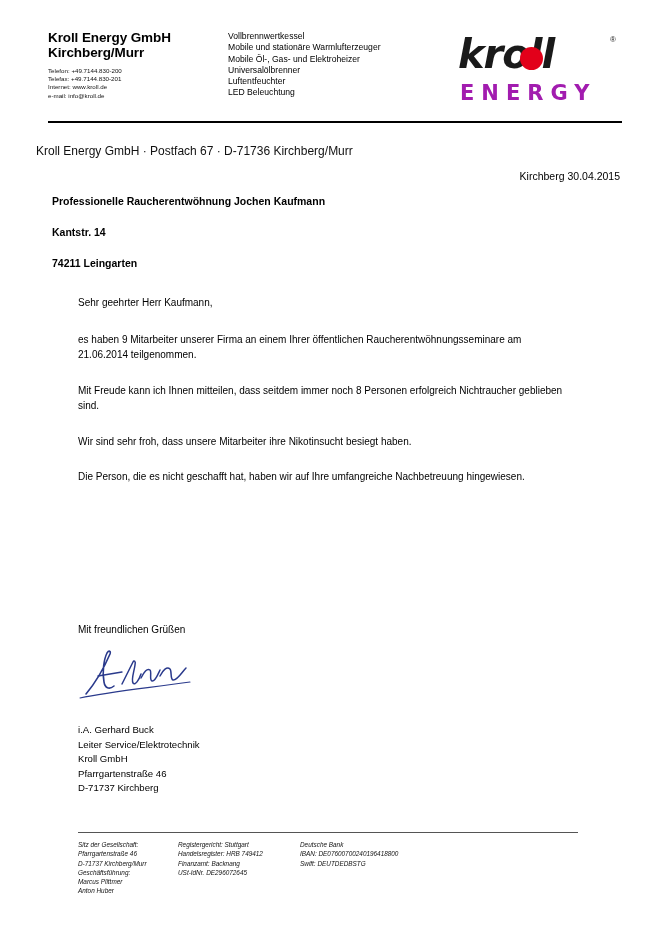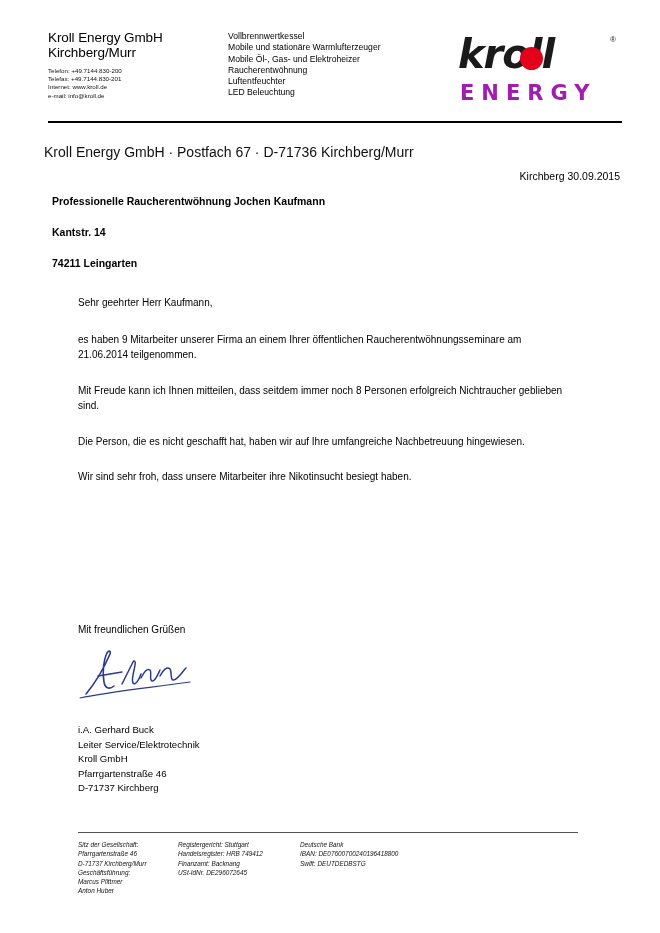--- a/index.html
+++ b/index.html
@@ -30,21 +30,21 @@
     width: 572px;
     height: 82px;
   }
   .company-block {
     position: absolute;
     left: 0;
     top: 0;
     width: 175px;
   }
   .company-name {
-    font-weight: normal;
+    font-weight: bold;
     font-size: 13.5px;
     line-height: 15px;
     letter-spacing: -0.1px;
   }
   .company-contact {
     margin-top: 7px;
     font-size: 6.2px;
     line-height: 8.2px;
     color: #111;
   }
@@ -120,23 +120,23 @@
     left: 48px;
     top: 121px;
     width: 574px;
     height: 2px;
     background: #000;
   }
 
   
   .return-address {
     position: absolute;
-    left: 44px;
+    left: 36px;
     top: 144px;
-    font-size: 14px;
+    font-size: 12px;
     color: #111;
   }
 
   
   .date-line {
     position: absolute;
     right: 40px;
     top: 170px;
     font-size: 10.5px;
   }
@@ -243,53 +243,53 @@
         <div>Telefax: +49.7144.830-201</div>
         <div>Internet:  www.kroll.de</div>
         <div>e-mail:   info@kroll.de</div>
       </div>
     </div>
 
     <div class="products">
       <div>Vollbrennwertkessel</div>
       <div>Mobile und stationäre Warmlufterzeuger</div>
       <div>Mobile Öl-, Gas- und Elektroheizer</div>
-      <div>Raucherentwöhnung</div>
+      <div>Universalölbrenner</div>
       <div>Luftentfeuchter</div>
       <div>LED Beleuchtung</div>
     </div>
 
     <div class="logo">
       <div class="logo-word">
         <span class="kroll-text">kroll</span>
         <span class="logo-dot"></span>
       </div>
       <span class="logo-reg">®</span>
       <div class="logo-energy">ENERGY</div>
     </div>
   </div>
 
   <div class="header-rule"></div>
 
   <div class="return-address">Kroll Energy GmbH · Postfach 67 · D-71736 Kirchberg/Murr</div>
 
-  <div class="date-line">Kirchberg 30.09.2015</div>
+  <div class="date-line">Kirchberg 30.04.2015</div>
 
   <div class="recipient">
     <div>Professionelle Raucherentwöhnung Jochen Kaufmann</div>
     <div>Kantstr. 14</div>
     <div>74211 Leingarten</div>
   </div>
 
   <div class="letter-body">
     <div class="salutation">Sehr geehrter Herr Kaufmann,</div>
     <p>es haben 9 Mitarbeiter unserer Firma an einem Ihrer öffentlichen Raucherentwöhnungsseminare am 21.06.2014 teilgenommen.</p>
     <p>Mit Freude kann ich Ihnen mitteilen, dass seitdem immer noch 8 Personen erfolgreich Nichtraucher geblieben sind.</p>
+    <p>Wir sind sehr froh, dass unsere Mitarbeiter ihre Nikotinsucht besiegt haben.</p>
     <p>Die Person, die es nicht geschafft hat, haben wir auf Ihre umfangreiche Nachbetreuung hingewiesen.</p>
-    <p>Wir sind sehr froh, dass unsere Mitarbeiter ihre Nikotinsucht besiegt haben.</p>
   </div>
 
   <div class="closing">Mit freundlichen Grüßen</div>
 
   <div class="signature">
     <svg width="130" height="54" viewBox="0 0 130 54" fill="none" xmlns="http://www.w3.org/2000/svg">
       <path d="M8 46 C18 34, 26 20, 32 6 C33 3, 31 2, 29 5 C26 11, 24 24, 26 34 C27 40, 31 42, 36 38" stroke="#2a3a8c" stroke-width="1.6" stroke-linecap="round" fill="none"></path>
       <path d="M20 28 L44 24" stroke="#2a3a8c" stroke-width="1.3" stroke-linecap="round"></path>
       <path d="M44 36 C48 28, 52 20, 55 14 C56 12, 58 13, 57 17 C56 24, 53 32, 55 35 C57 38, 61 32, 63 26" stroke="#2a3a8c" stroke-width="1.5" stroke-linecap="round" fill="none"></path>
       <path d="M63 30 C66 24, 69 20, 72 22 C74 24, 71 32, 74 33 C77 34, 80 26, 82 22" stroke="#2a3a8c" stroke-width="1.5" stroke-linecap="round" fill="none"></path>

